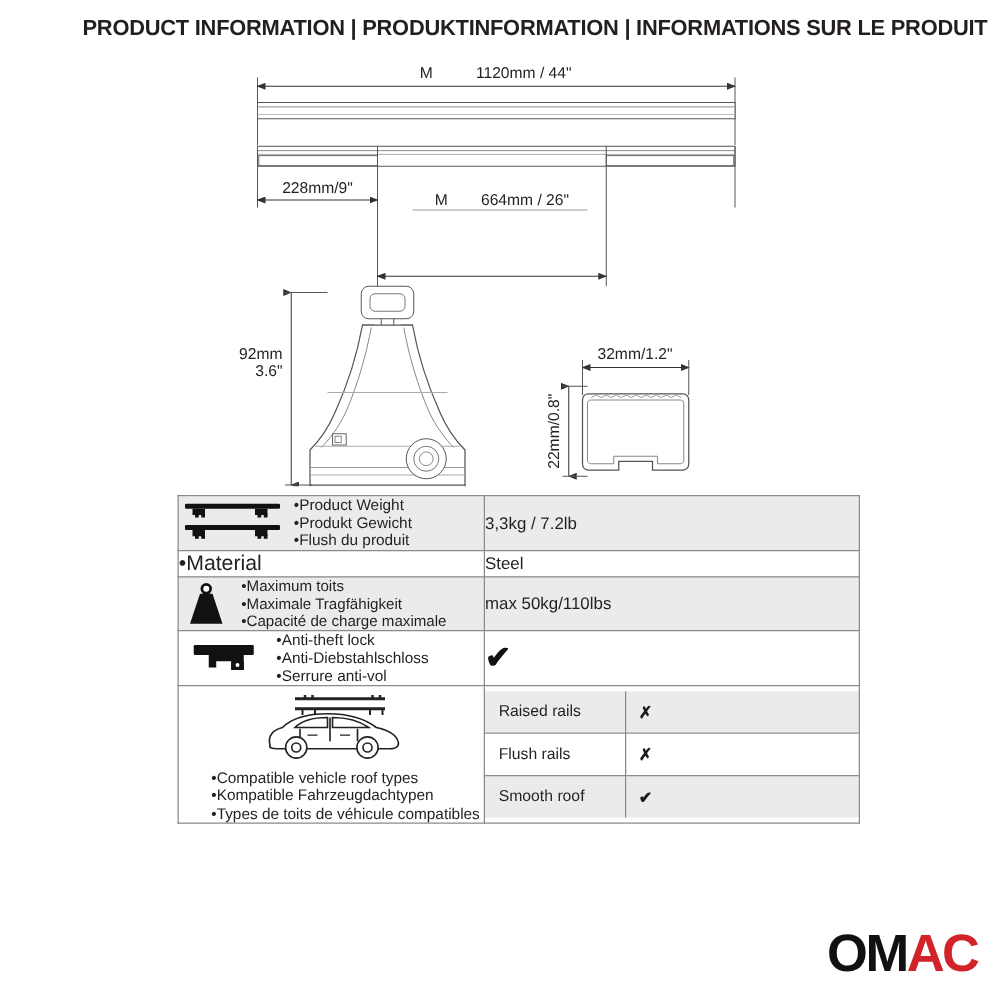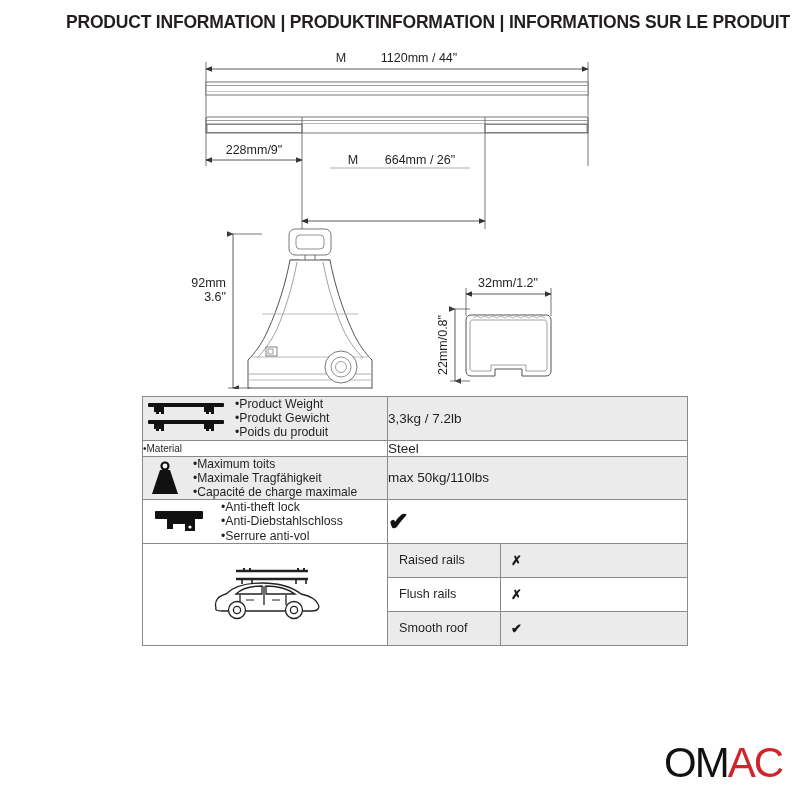--- a/index.html
+++ b/index.html
@@ -86,21 +86,21 @@
   .ico-w3 { width: 72px; }
   .lines {
     font-size: 12.3px;
     line-height: 14.2px;
     color: #231f20;
     white-space: nowrap;
   }
   .lines.small { font-size: 12.1px; }
   .material-label {
     padding: 9px 6px 9px 10px;
-    font-size: 10px;
+    font-size: 17px;
     color: #231f20;
   }
   .check {
     font-size: 25px;
     line-height: 1;
     font-weight: bold;
     color: #111;
   }
 
   
@@ -145,21 +145,21 @@
     font-size: 12.3px;
     line-height: 14.4px;
   }
 
   
   .logo {
     position: absolute;
     right: 18px;
     bottom: 16px;
     font-size: 42px;
-    font-weight: normal;
+    font-weight: bold;
     letter-spacing: -2px;
     line-height: 1;
   }
   .logo .om { color: #111111; }
   .logo .ac { color: #d2232a; }
 </style>
 </head>
 <body>
 
 <div class="title">PRODUCT INFORMATION | PRODUKTINFORMATION | INFORMATIONS SUR LE PRODUIT</div>
@@ -347,21 +347,21 @@
                 <rect x="15" y="29" width="3" height="3"></rect>
                 <rect x="58" y="25" width="10" height="5"></rect>
                 <rect x="60" y="29" width="3" height="3"></rect>
                 <rect x="65" y="29" width="3" height="3"></rect>
               </g>
             </svg>
           </span>
           <span class="lines">
             <span>•Product Weight</span><br>
             <span>•Produkt Gewicht</span><br>
-            <span>•Poids du produit</span>
+            <span>•Flush du produit</span>
           </span>
         </div>
       </td>
       <td class="value-cell shaded">3,3kg / 7.2lb</td>
     </tr>
 
     <tr>
       <td class="label-cell plain material-label">•Material</td>
       <td class="value-cell plain">Steel</td>
     </tr>
@@ -444,20 +444,25 @@
               <path d="M80,34 L80,44"></path>
               <line x1="40" y1="39" x2="48" y2="39" stroke-width="1"></line>
               <line x1="66" y1="39" x2="74" y2="39" stroke-width="1"></line>
 
               <circle cx="31" cy="49" r="8.5" fill="#fff"></circle>
               <circle cx="31" cy="49" r="3.6"></circle>
               <circle cx="88" cy="49" r="8.5" fill="#fff"></circle>
               <circle cx="88" cy="49" r="3.6"></circle>
             </g>
           </svg>
+        </div>
+        <div class="lines">
+          <span>•Compatible vehicle roof types</span><br>
+          <span>•Kompatible Fahrzeugdachtypen</span><br>
+          <span>•Types de toits de véhicule compatibles</span>
         </div>
       </td>
       <td class="roof-cell">
         <table class="roof-table">
           <tbody>
             <tr>
               <td class="shaded">Raised rails</td>
               <td class="shaded">
                 <span class="mark">✗</span>
               </td>

